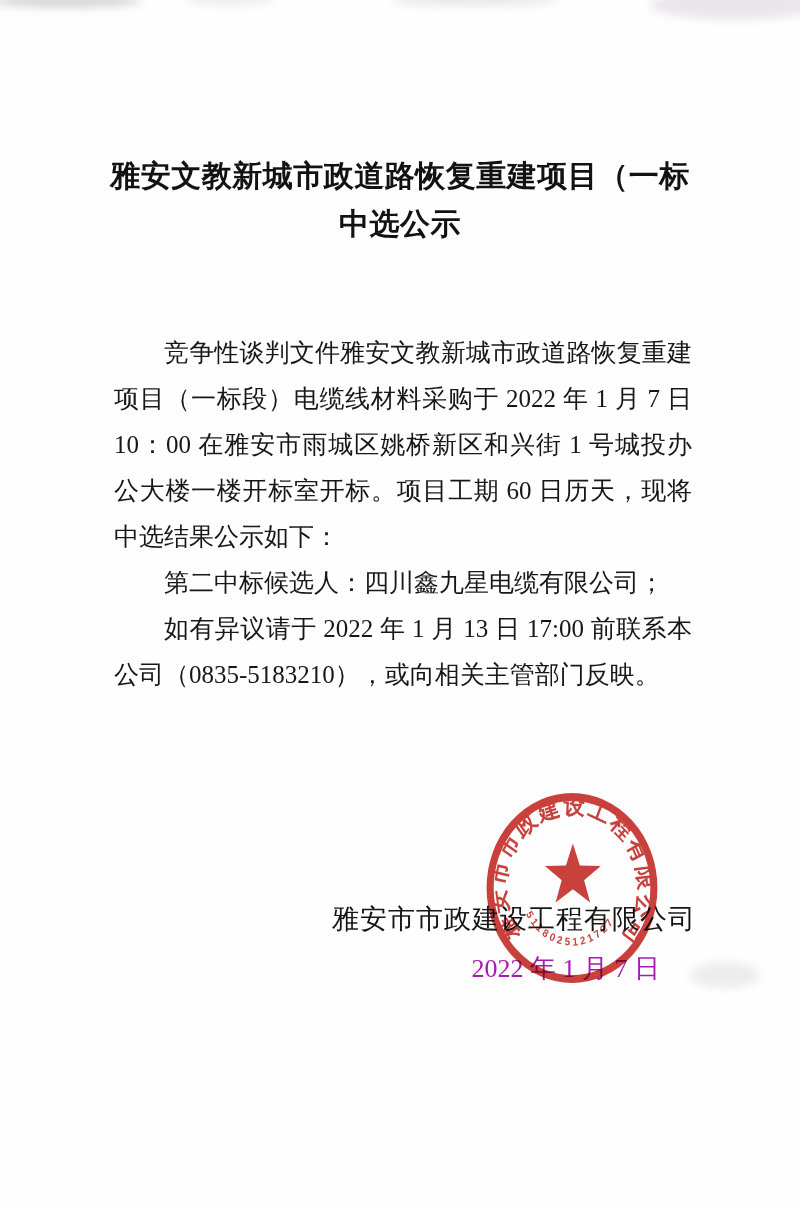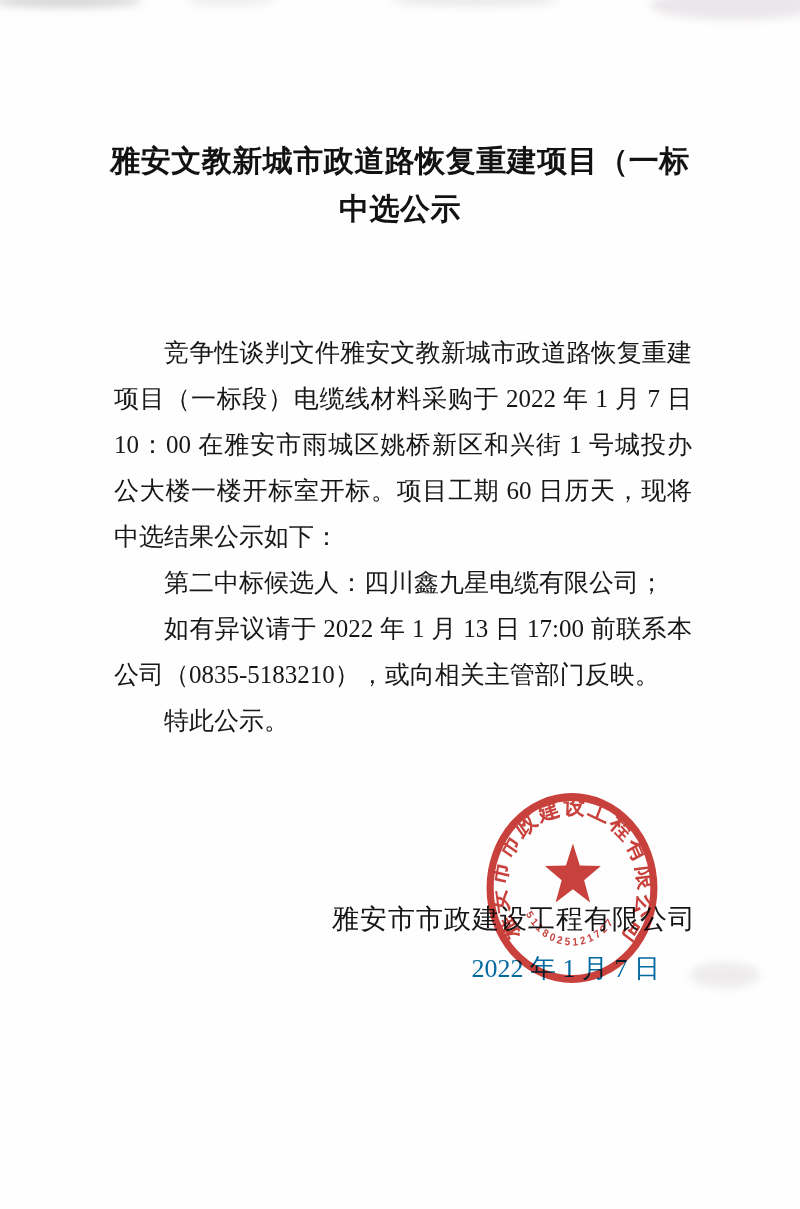--- a/index.html
+++ b/index.html
@@ -13,23 +13,23 @@
   }
   
   .smudge { position:absolute; border-radius:50%; filter:blur(4px); pointer-events:none; }
   .smudge-a { left:-8px;  top:-6px; width:150px; height:14px; background:#9a9aa0; opacity:.38; }
   .smudge-b { left:185px; top:-4px; width:90px;  height:9px;  background:#b9b9bf; opacity:.28; }
   .smudge-c { left:390px; top:-5px; width:170px; height:11px; background:#b4b4ba; opacity:.30; }
   .smudge-d { left:650px; top:-10px; width:170px; height:30px; background:#cbbfc9; opacity:.38; }
   .smudge-e { left:690px; top:962px; width:70px; height:26px; background:#c9c2c6; opacity:.30; }
 
   .title {
-    position:absolute; left:60px; right:60px; top:139px;
+    position:absolute; left:60px; right:60px; top:152px;
     text-align:center;
-    font-family:Liberation Mono, monospace;
+    font-family:Liberation Serif, serif;
     font-weight:700;
     font-size:30px;
     line-height:48px;
     letter-spacing:0.5px;
     color:#121212;
   }
   .body-text {
     position:absolute; left:114px; top:330px; width:578px;
     font-size:25px;
     line-height:46px;
@@ -43,21 +43,21 @@
     position:absolute; top:901px; left:114px; right:104px;
     text-align:right;
     font-size:27px;
     letter-spacing:1px;
     color:#151515;
   }
   .sig-date {
     position:absolute; top:951px; left:114px; right:140px;
     text-align:right;
     font-size:26px;
-    color:#0369a1;
+    color:#a21caf;
   }
 
   .seal {
     position:absolute; left:483px; top:789px;
     mix-blend-mode:multiply;
     opacity:.92;
   }
 </style>
 </head>
 <body>
@@ -72,21 +72,20 @@
 
   <div class="title">
     <div>雅安文教新城市政道路恢复重建项目（一标</div>
     <div>中选公示</div>
   </div>
 
   <div class="body-text">
     <p class="indent">竞争性谈判文件雅安文教新城市政道路恢复重建项目（一标段）电缆线材料采购于 2022 年 1 月 7 日 10：00 在雅安市雨城区姚桥新区和兴街 1 号城投办公大楼一楼开标室开标。项目工期 60 日历天，现将中选结果公示如下：</p>
     <p class="indent">第二中标候选人：四川鑫九星电缆有限公司；</p>
     <p class="indent">如有异议请于 2022 年 1 月 13 日 17:00 前联系本公司（0835-5183210），或向相关主管部门反映。</p>
-    <p class="indent">特此公示。</p>
   </div>
 
   <div class="sig-company">雅安市市政建设工程有限公司</div>
   <div class="sig-date">2022 年 1 月 7 日</div>
 
   <svg class="seal" width="178" height="198" viewBox="0 0 200 200" preserveAspectRatio="none">
     <defs>
       <path id="sealTopArc" d="M 42.5 148.2 A 75 75 0 1 1 157.5 148.2" fill="none"></path>
       <path id="sealBottomArc" d="M 47.4 124.5 A 58 58 0 0 0 152.6 124.5" fill="none"></path>
     </defs>

